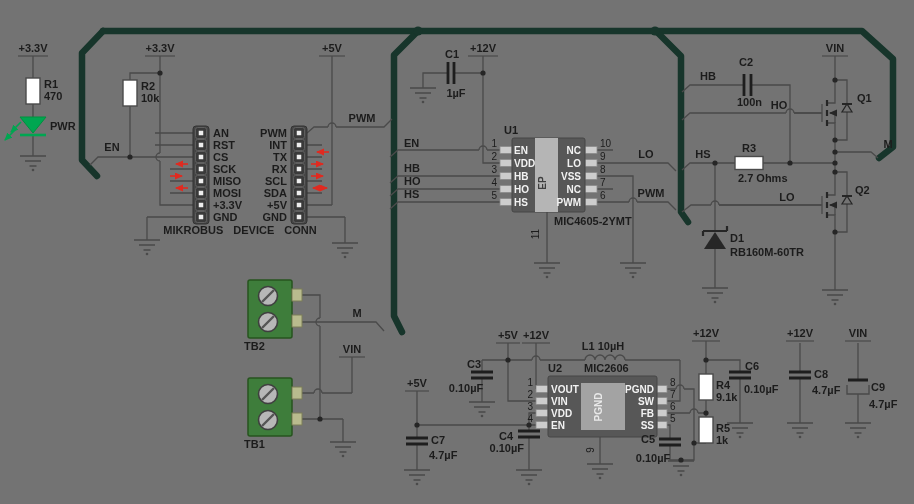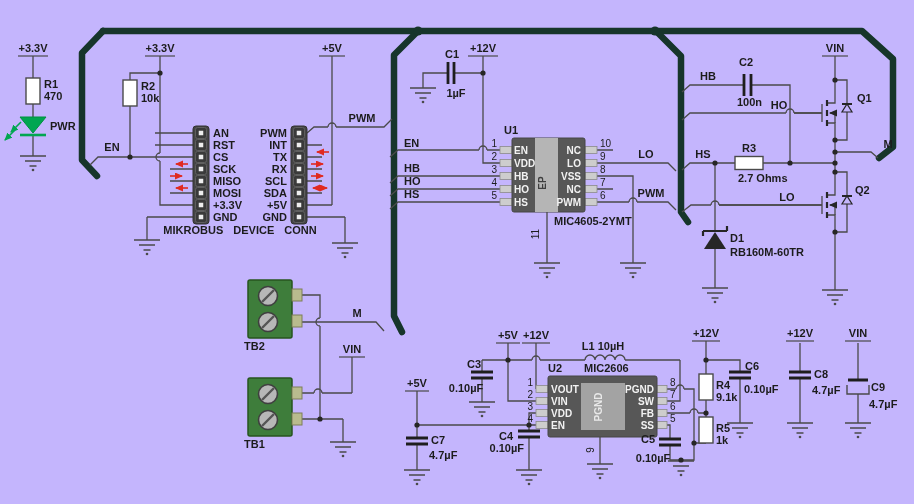--- a/index.html
+++ b/index.html
@@ -1,16 +1,16 @@
 <!DOCTYPE html>
 <html><head>
 <meta charset="utf-8">
 <style>
   html,body{margin:0;padding:0;background:#ffffff;}
-  .page{position:relative;width:914px;height:504px;background:#c4b5fd;overflow:hidden;}
+  .page{position:relative;width:914px;height:504px;background:#737373;overflow:hidden;}
   svg text{font-family:"Liberation Sans",sans-serif;font-size:11px;font-weight:700;fill:#1c1c1c;}
   svg text.num{font-size:10px;font-weight:400;fill:#1c1c1c;}
   svg text.pin{font-size:10px;font-weight:700;fill:#f2f2f2;}
   svg text.padtxt{font-size:10px;font-weight:700;fill:#e9e9e9;}
   svg text.eptxt{font-size:10px;font-weight:700;fill:#3f3f3f;}
   svg text.cap{word-spacing:7px;}
   .wire{stroke:#4a4a4a;stroke-width:1.3;fill:none;}
   .plate{stroke:#1e1e1e;stroke-width:2.8;fill:none;}
   .thin{stroke:#4a4a4a;stroke-width:1.2;fill:none;}
   .rbox{fill:#ffffff;stroke:#4a4a4a;stroke-width:1.4;}

